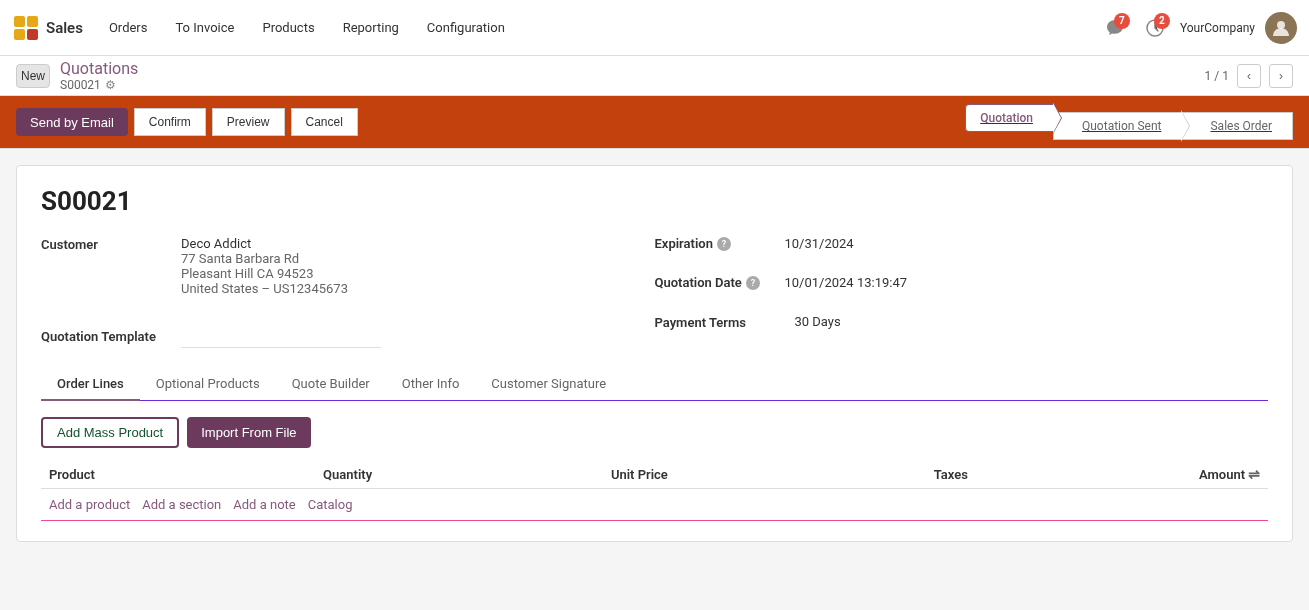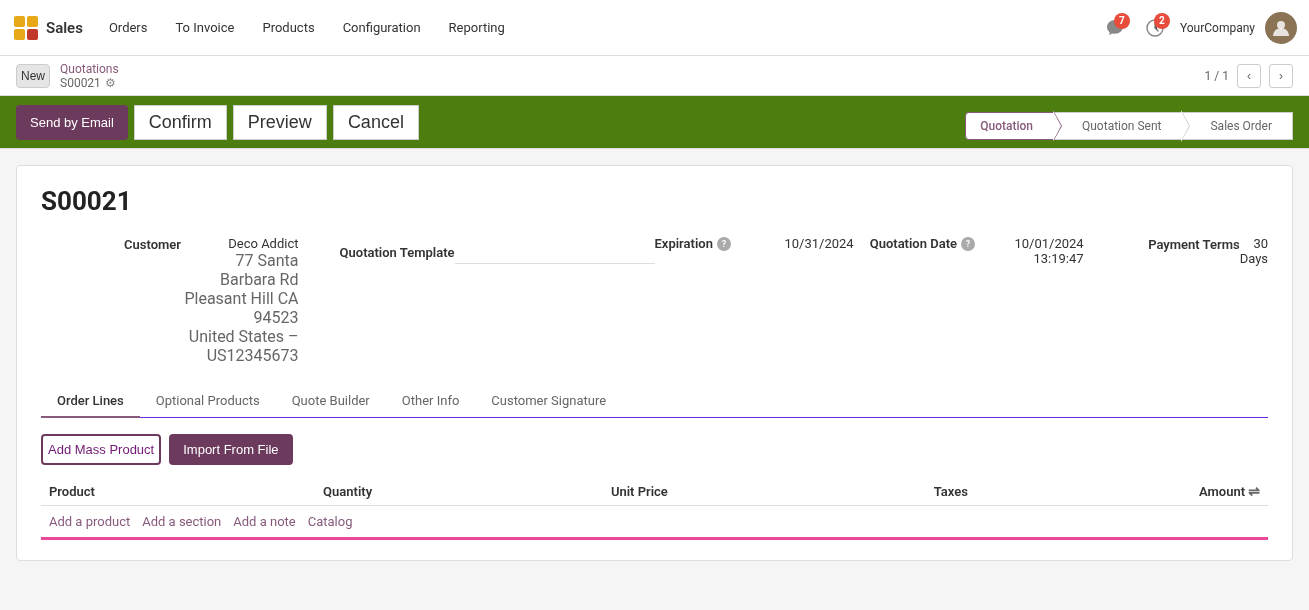--- a/index.html
+++ b/index.html
@@ -115,21 +115,21 @@
       cursor: pointer;
       font-size: 12px;
       color: #333;
     }
     .breadcrumb-links {
       display: flex;
       flex-direction: column;
     }
     .breadcrumb-parent {
       color: #875a7b;
-      font-size: 12px;
+      font-size: 16px;
       cursor: pointer;
       text-align: center;
     }
     .breadcrumb-current {
       display: flex;
       align-items: center;
       gap: 4px;
       font-size: 12px;
       color: #666;
     }
@@ -150,21 +150,21 @@
       cursor: pointer;
       display: flex;
       align-items: center;
       justify-content: center;
       font-size: 12px;
       color: #666;
     }
 
     
     .action-bar {
-      background: #4d7c0f;
+      background: #c2410c;
       border-bottom: 1px solid #ddd;
       display: flex;
       align-items: center;
       justify-content: space-between;
       padding: 8px 16px;
     }
     .action-bar-left {
       display: flex;
       gap: 6px;
     }
@@ -177,27 +177,28 @@
       cursor: pointer;
       font-size: 13px;
     }
     .btn-secondary {
       background: #fff;
       color: #333;
       border: 1px solid #ccc;
       border-radius: 0;
       padding: 6px 14px;
       cursor: pointer;
-      font-size: 18px;
+      font-size: 12px;
     }
 
     
     .status-steps {
       display: flex;
-      align-items: flex-end;
+      align-items: flex-start;
+      text-decoration: underline;
     }
     .status-step {
       padding: 6px 20px 6px 28px;
       border: 1px solid #ccc;
       font-size: 12px;
       color: #666;
       position: relative;
       background: #fff;
       cursor: pointer;
     }
@@ -267,44 +268,43 @@
       margin-bottom: 20px;
     }
     .record-fields {
       display: grid;
       grid-template-columns: 1fr 1fr;
       gap: 0;
       margin-bottom: 20px;
     }
     .field-group-left, .field-group-right {
       display: flex;
-      flex-direction: row;
-      gap: 16px;
-      text-align: right;
+      flex-direction: column;
+      gap: 24px;
     }
     .field-row {
       display: flex;
       align-items: flex-start;
       gap: 0;
     }
     .field-label {
       font-weight: 600;
       color: #333;
       min-width: 140px;
       font-size: 13px;
       padding-top: 1px;
     }
     .field-value {
       color: #333;
       font-size: 13px;
     }
     .field-value .address-line {
       display: block;
       color: #666;
-      font-size: 16px;
+      font-size: 13px;
     }
     .field-label-question {
       font-weight: 600;
       color: #333;
       min-width: 130px;
       font-size: 13px;
       display: flex;
       align-items: center;
       gap: 4px;
     }
@@ -346,23 +346,23 @@
       padding: 0;
     }
     .tab-actions {
       display: flex;
       gap: 8px;
       margin-bottom: 12px;
     }
     .btn-outline-purple {
       background: #fff;
       border: 2px solid #6c3a5c;
-      color: #701a75;
+      color: #14532d;
       border-radius: 4px;
-      padding: 6px 5px;
+      padding: 6px 14px;
       cursor: pointer;
       font-size: 13px;
       font-weight: 500;
     }
     .btn-solid-dark {
       background: #6c3a5c;
       color: #fff;
       border: none;
       border-radius: 4px;
       padding: 6px 14px;
@@ -379,21 +379,21 @@
       text-align: left;
       font-weight: 600;
       font-size: 13px;
       color: #333;
       padding: 6px 8px;
       border-bottom: 1px solid #ddd;
     }
     .order-table th.right { text-align: right; }
     .order-table td {
       padding: 6px 8px;
-      border-bottom: 3px solid #ec4899;
+      border-bottom: 1px solid #ec4899;
     }
     .add-row-links {
       display: flex;
       gap: 12px;
       padding: 8px 8px;
     }
     .add-link {
       color: #875a7b;
       cursor: pointer;
       font-size: 13px;
@@ -415,22 +415,22 @@
       <rect x="15" y="2" width="11" height="11" rx="2" fill="#e6a817"></rect>
       <rect x="2" y="15" width="11" height="11" rx="2" fill="#e6a817"></rect>
       <rect x="15" y="15" width="11" height="11" rx="2" fill="#c0392b"></rect>
     </svg>
     <span class="nav-app-name">Sales</span>
   </div>
   <div class="nav-links">
     <a class="nav-link">Orders</a>
     <a class="nav-link">To Invoice</a>
     <a class="nav-link">Products</a>
+    <a class="nav-link">Reporting</a>
     <a class="nav-link">Configuration</a>
-    <a class="nav-link">Reporting</a>
   </div>
   <div class="nav-right">
     <div class="nav-icon-btn">
       <svg width="20" height="20" viewBox="0 0 20 20">
         <path d="M10 2C5.6 2 2 5.1 2 9c0 2.2 1.1 4.1 2.8 5.4L4 17l3.2-1.6c.9.3 1.8.4 2.8.4 4.4 0 8-3.1 8-7S14.4 2 10 2z" fill="#888"></path>
       </svg>
       <span class="nav-badge">7</span>
     </div>
     <div class="nav-icon-btn">
       <svg width="20" height="20" viewBox="0 0 20 20">

